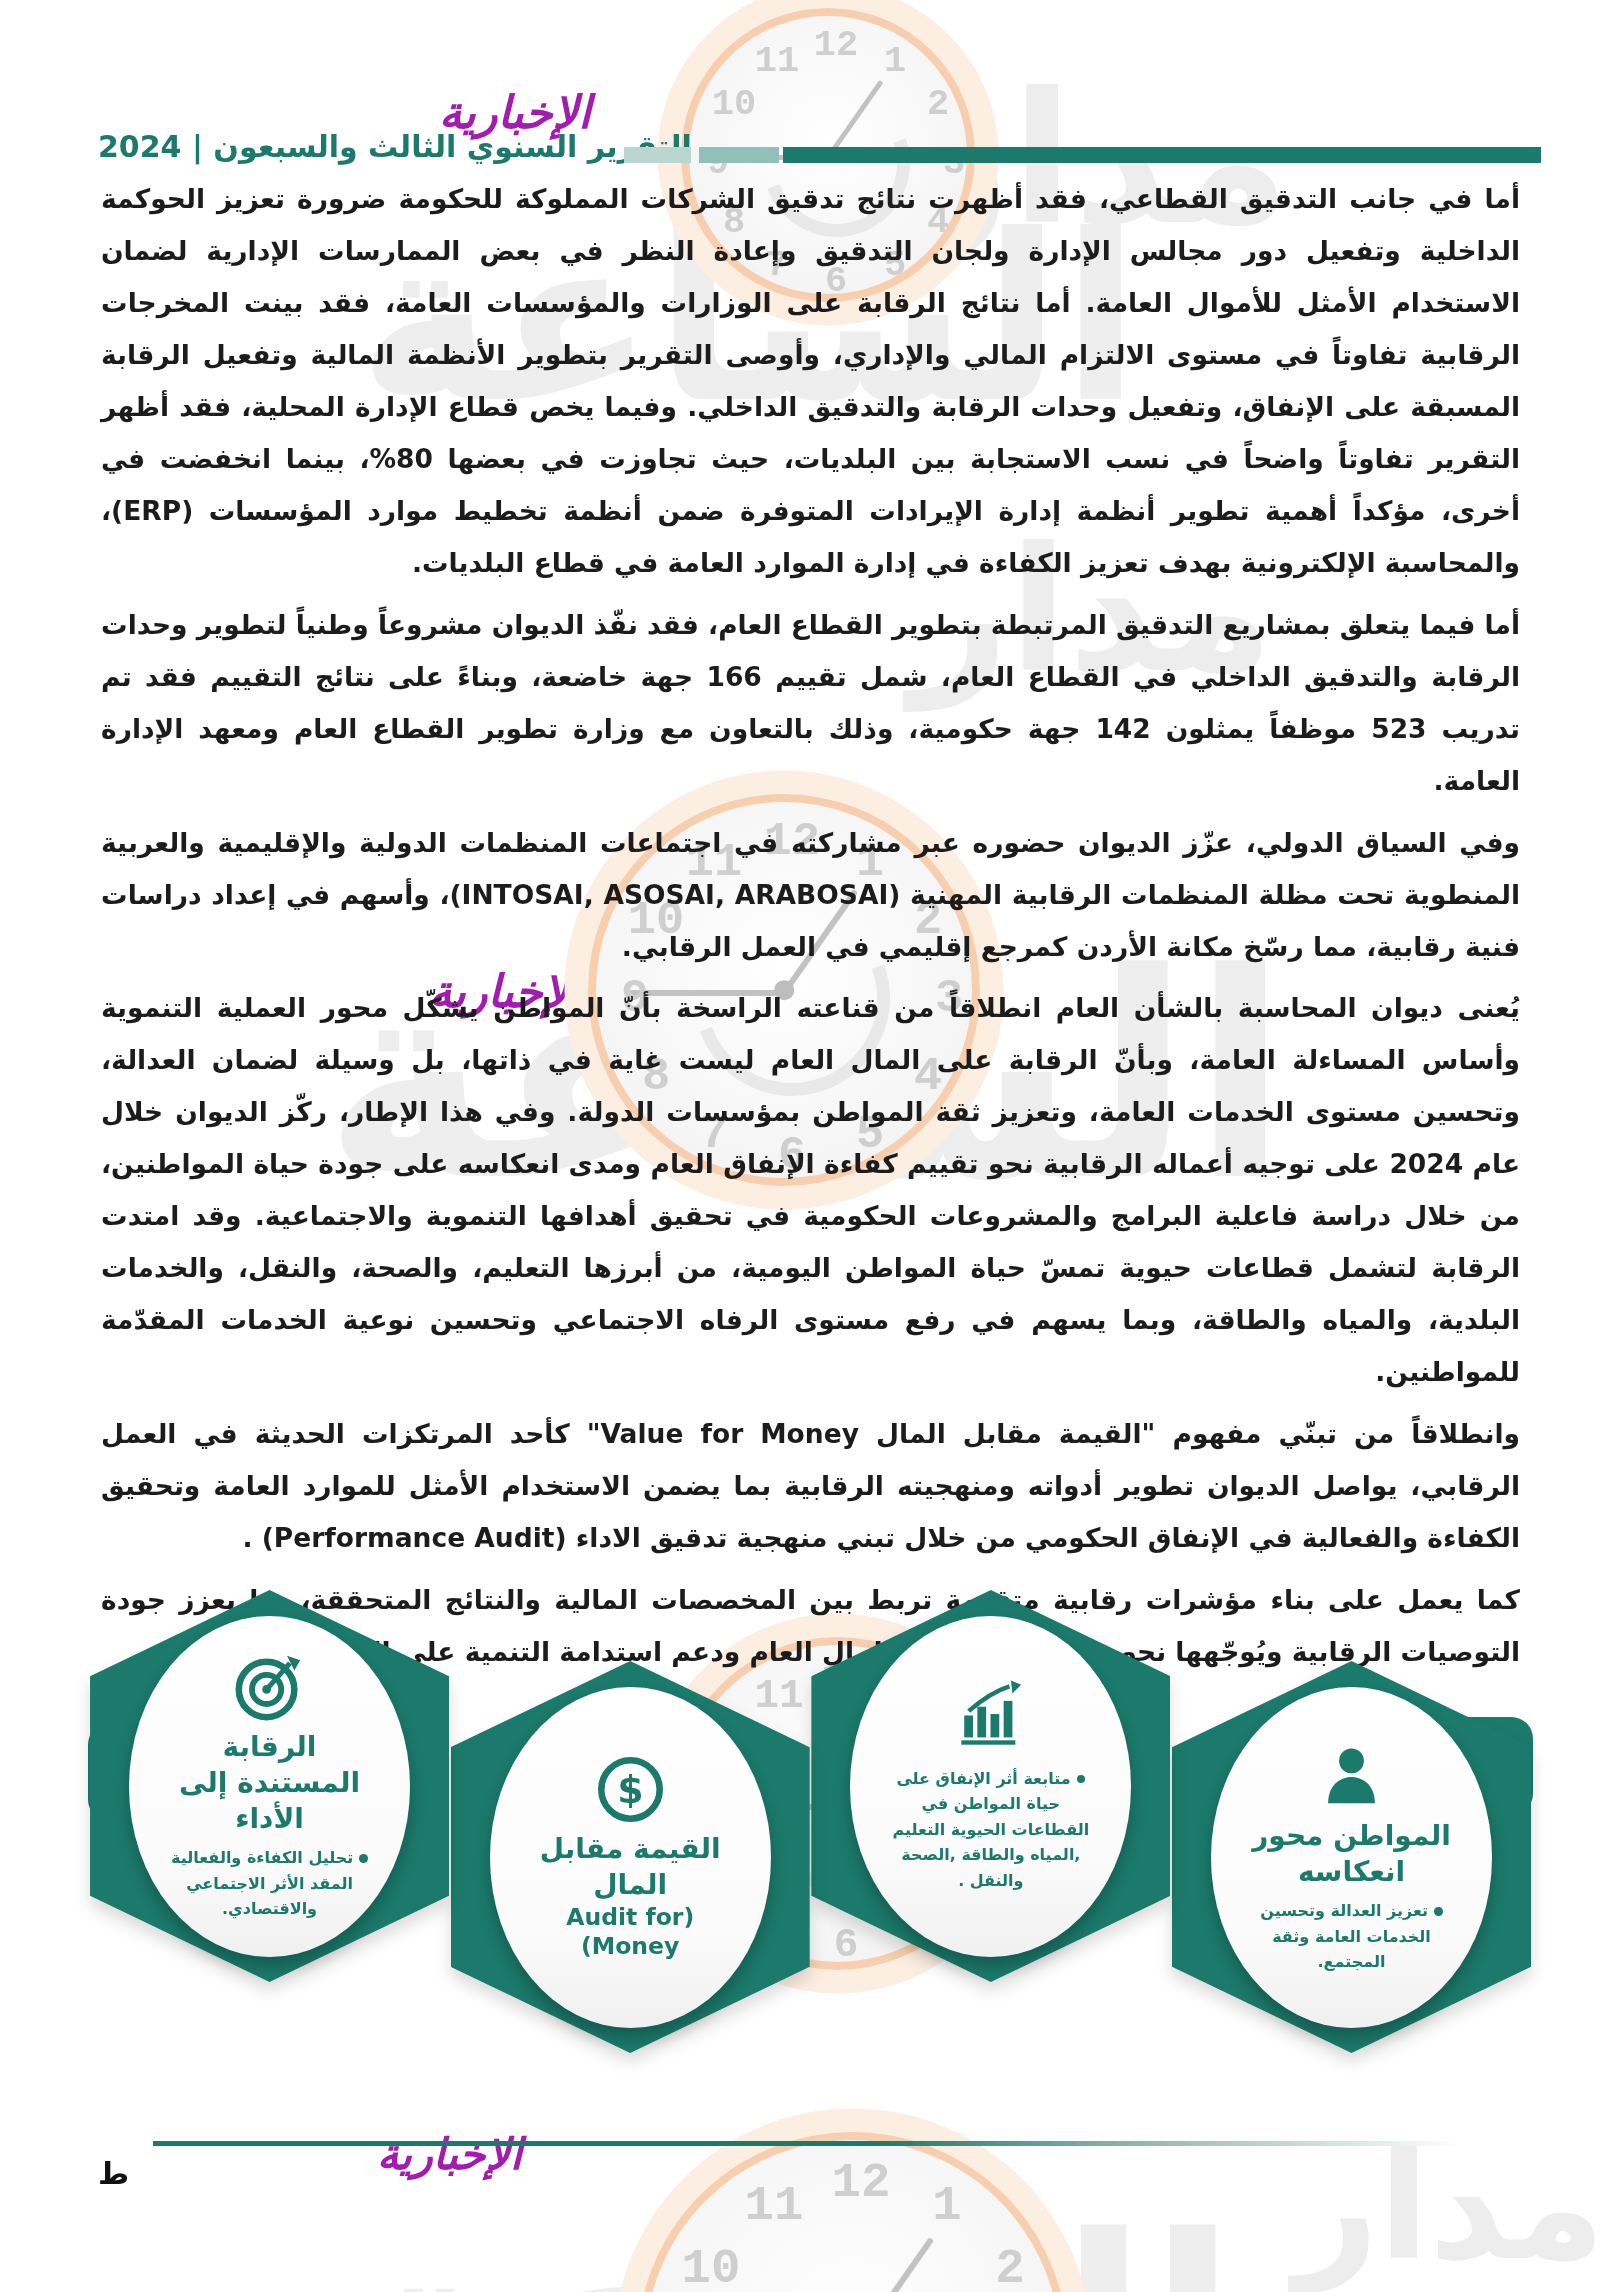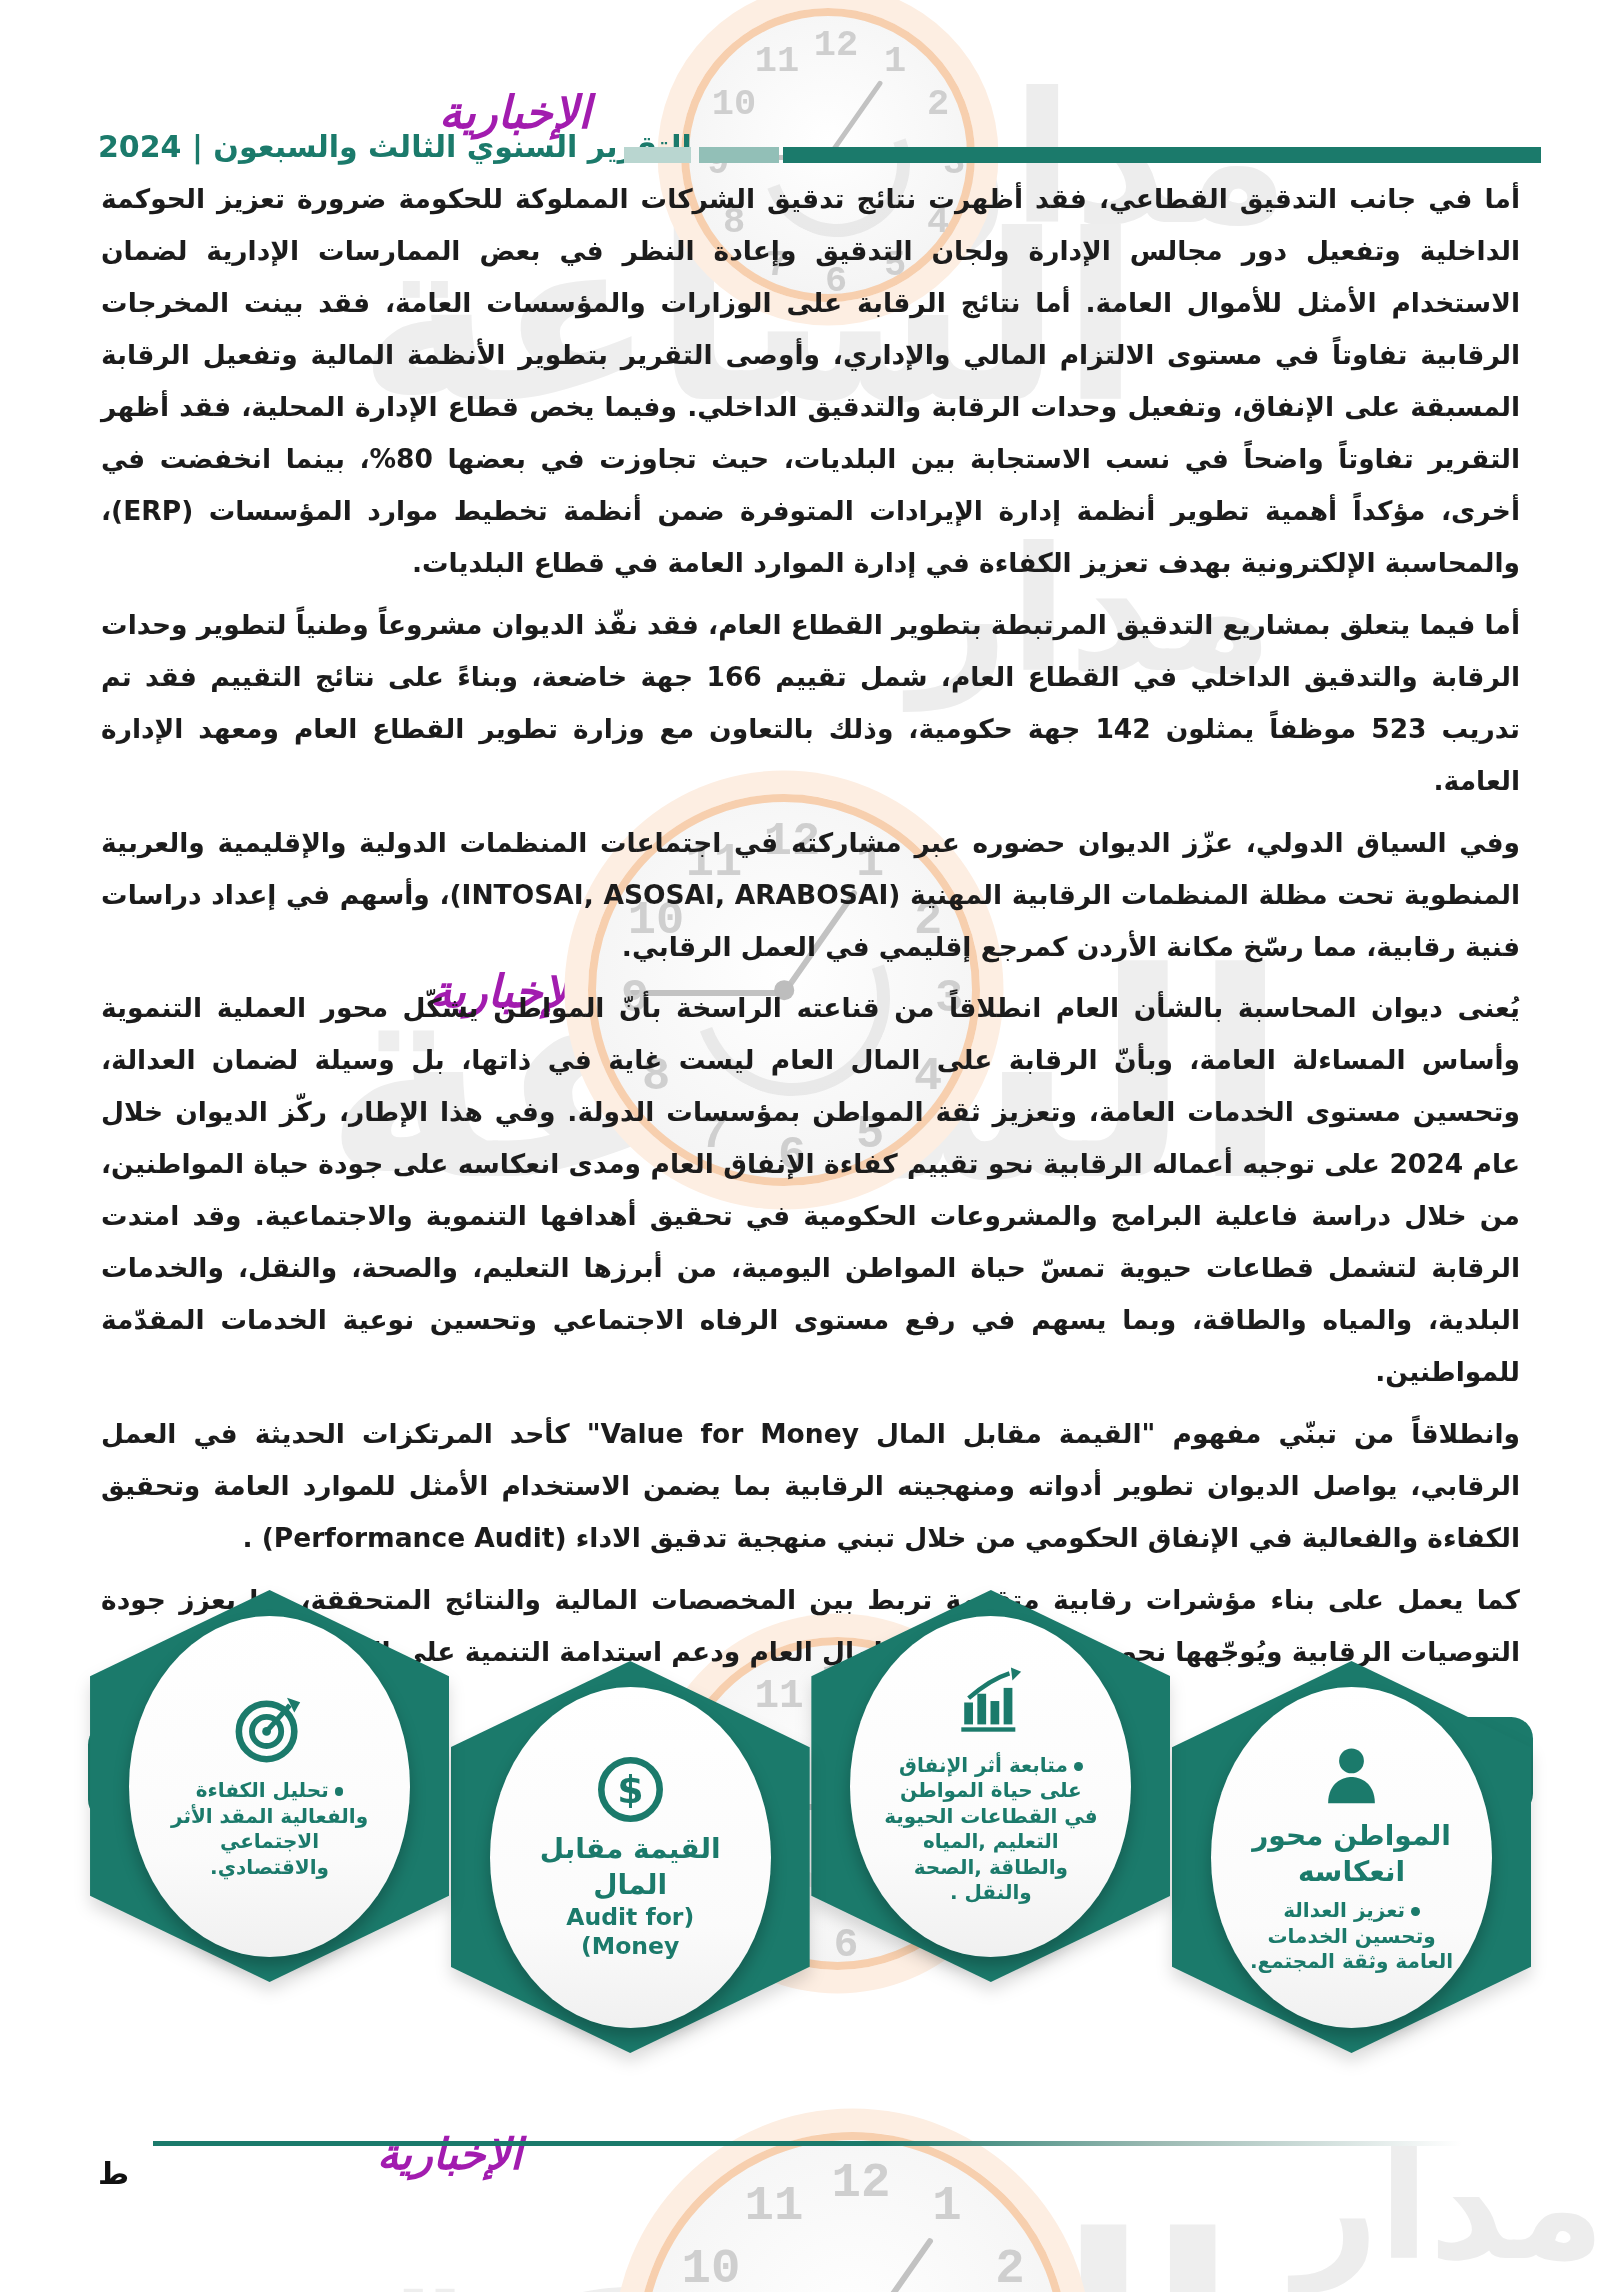--- a/index.html
+++ b/index.html
@@ -60,21 +60,21 @@
     position:absolute; top:25.5px; bottom:25.5px; left:39px; right:39px;
     border-radius:50%;
     background:linear-gradient(#ffffff 0%, #fbfbfb 70%, #f0f0f0 100%);
     box-shadow:0 9.8px 15.7px rgba(0,0,0,.25);
     display:flex; flex-direction:column; align-items:center; justify-content:center;
     padding:17.6px 33px; text-align:center; direction:rtl;
   }
   .badge-icon { width:73px; height:73px; margin-bottom:5.9px; flex:0 0 auto; }
   .badge-title { color:#1b7a6b; font-size:28px; font-weight:bold; line-height:36px; }
   .badge-subtitle { color:#1b7a6b; font-size:23.5px; font-weight:bold; line-height:29px; }
-  .badge-bullet { margin-top:7.8px; color:#1b7a6b; font-size:20px; font-weight:bold; line-height:25.5px; }
+  .badge-bullet { margin-top:7.8px; color:#1b7a6b; font-size:16px; font-weight:bold; line-height:25.5px; }
   .dot { display:inline-block; width:8.8px; height:8.8px; border-radius:50%; background:#1b7a6b; margin-left:5.9px; vertical-align:middle; }
 
   .connector { position:absolute; background:#1b7a6b; z-index:1; }
   .conn-right-h { left:1423px; top:1717px; width:110px; height:98px; border-radius:0 21.6px 21.6px 0; }
   .conn-right-v { left:1423px; top:1725px; width:51px;  height:194px; border-radius:0 0 21.6px 21.6px; }
   .conn-left-h  { left:88px;   top:1723px; width:113px; height:98px; border-radius:21.6px 0 0 21.6px; }
   .conn-left-v  { left:150px;  top:1731px; width:51px;  height:194px; border-radius:0 0 21.6px 21.6px; }
 
   
   .footer-line {
@@ -242,20 +242,21 @@
     <div class="badge-card">
 
       <svg class="badge-icon" viewBox="0 0 100 100">
         <circle cx="46" cy="54" r="38" fill="none" stroke="#1b7a6b" stroke-width="9"></circle>
         <circle cx="46" cy="54" r="20" fill="none" stroke="#1b7a6b" stroke-width="8"></circle>
         <circle cx="46" cy="54" r="6" fill="#1b7a6b"></circle>
         <path d="M46 54 L78 18" stroke="#1b7a6b" stroke-width="7"></path>
         <path d="M74 8 L92 14 L84 28 Z" fill="#1b7a6b"></path>
       </svg>
 
+      <div class="badge-title">الرقابة المستندة إلى الأداء</div>
 
       <div class="badge-bullet"><span class="dot"></span><span class="badge-bullet-text">تحليل الكفاءة والفعالية المقد الأثر الاجتماعي والاقتصادي.</span></div>
     </div>
   </div>
     </div>
 
   <div class="footer-line"></div>
   <div class="page-number">ط</div>
 </div>
 

